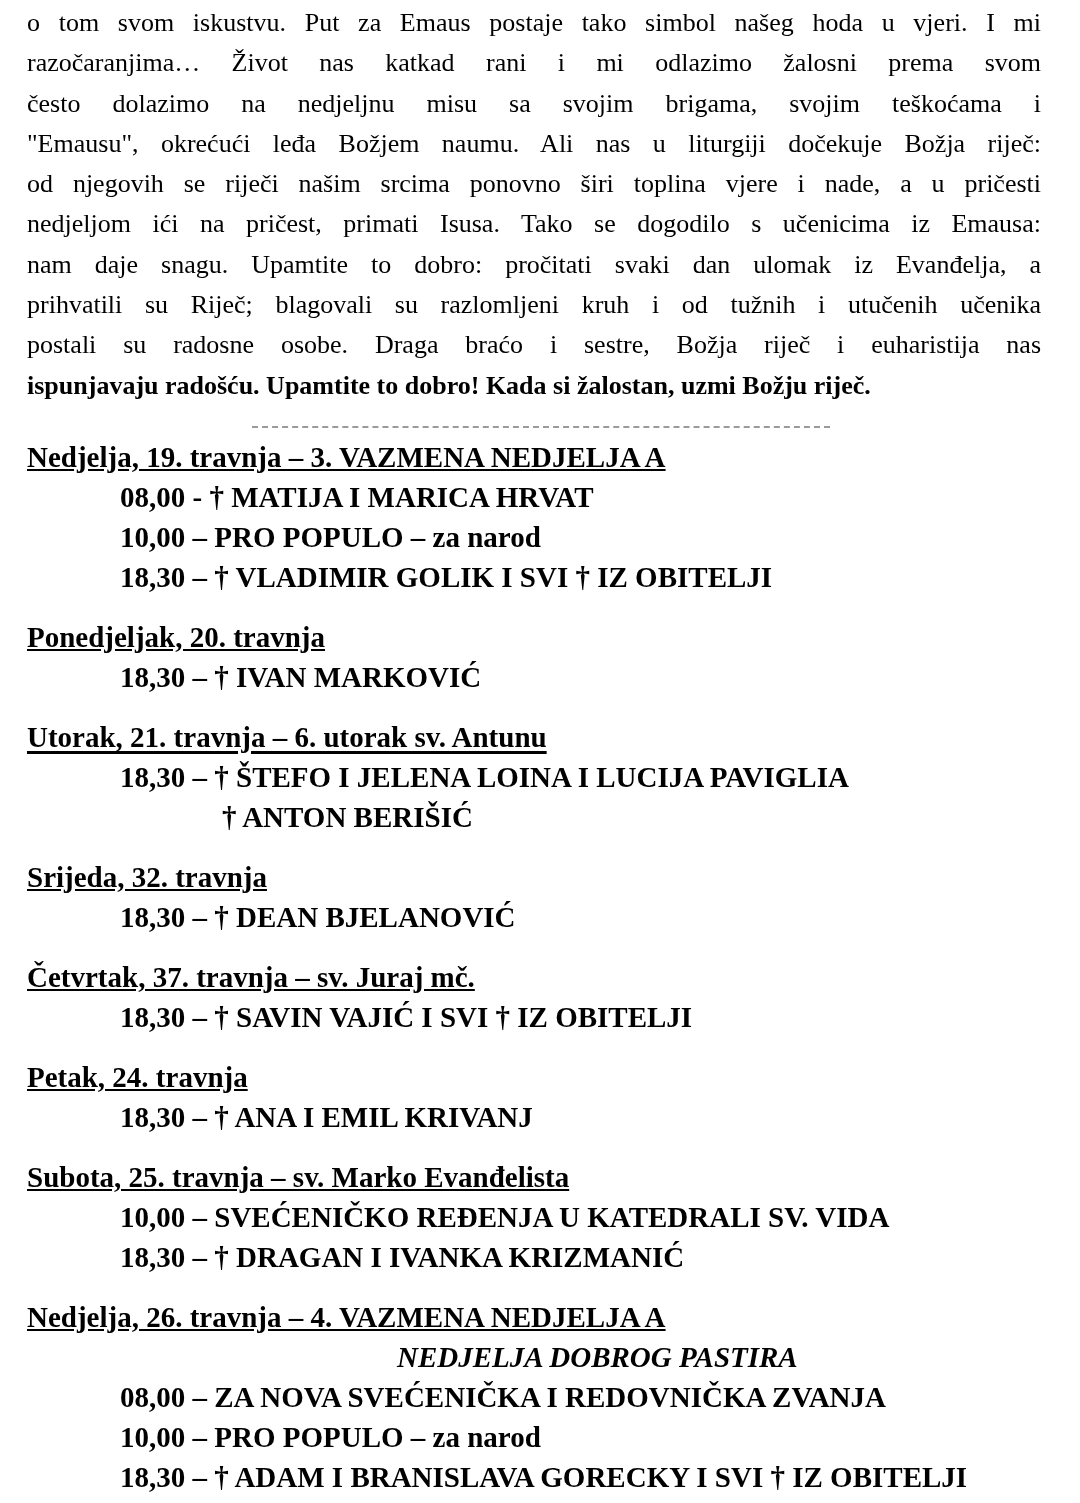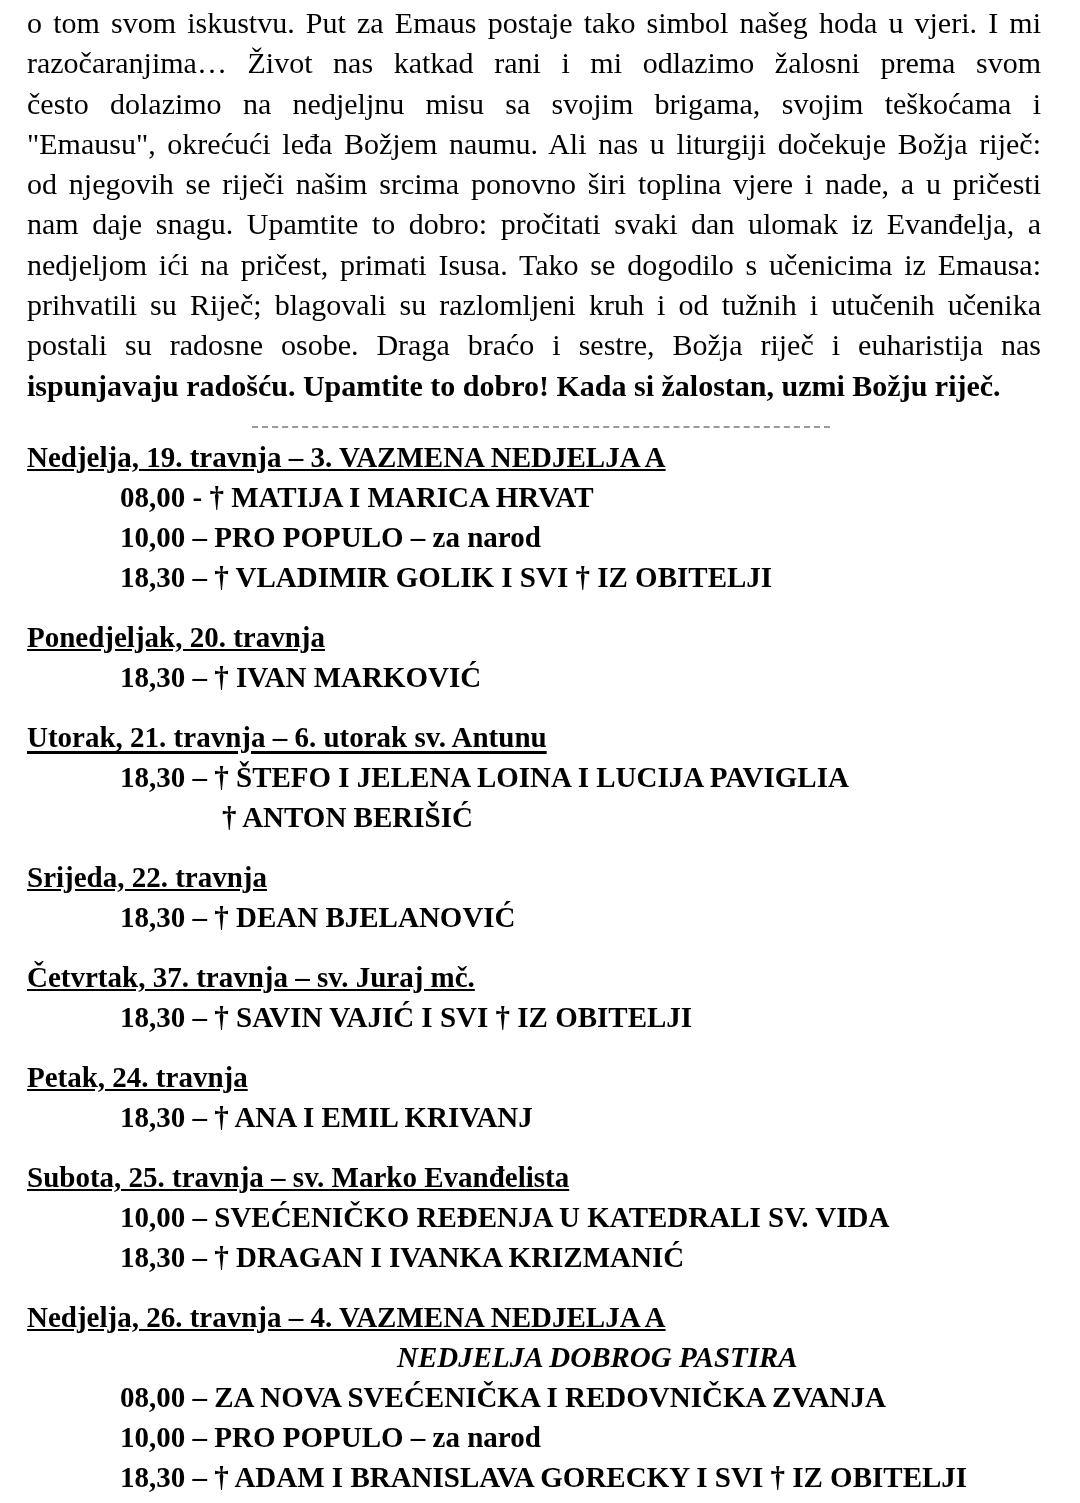--- a/index.html
+++ b/index.html
@@ -3,21 +3,21 @@
 <meta charset="utf-8">
 <style>
   html, body { margin: 0; padding: 0; background: #ffffff; }
   body {
     width: 1080px; height: 1503px; overflow: hidden; position: relative;
     color: #000000;
     font-family: "Liberation Serif", "DejaVu Serif", serif;
   }
   .intro {
     position: absolute; left: 27px; top: 3px; width: 1014px;
-    font-size: 30px; line-height: 40.3px;
+    font-size: 26px; line-height: 40.3px;
   }
   .intro .line {
     display: block; white-space: nowrap; text-align: justify;
     text-align-last: justify; height: 40.3px;
   }
   .intro .line.last { text-align-last: left; font-weight: bold; }
   .separator {
     position: absolute; left: 252px; top: 426px; width: 578px; height: 0;
     border-top: 2px dashed #9a9a9a;
   }
@@ -34,22 +34,22 @@
 </style>
 </head>
 <body>
 
 <div class="intro">
   <span class="line">o tom svom iskustvu. Put za Emaus postaje tako simbol našeg hoda u vjeri. I mi</span>
   <span class="line">razočaranjima… Život nas katkad rani i mi odlazimo žalosni prema svom</span>
   <span class="line">često dolazimo na nedjeljnu misu sa svojim brigama, svojim teškoćama i</span>
   <span class="line">"Emausu", okrećući leđa Božjem naumu. Ali nas u liturgiji dočekuje Božja riječ:</span>
   <span class="line">od njegovih se riječi našim srcima ponovno širi toplina vjere i nade, a u pričesti</span>
+  <span class="line">nedjeljom ići na pričest, primati Isusa. Tako se dogodilo s učenicima iz Emausa:</span>
   <span class="line">nam daje snagu. Upamtite to dobro: pročitati svaki dan ulomak iz Evanđelja, a</span>
-  <span class="line">nedjeljom ići na pričest, primati Isusa. Tako se dogodilo s učenicima iz Emausa:</span>
   <span class="line">prihvatili su Riječ; blagovali su razlomljeni kruh i od tužnih i utučenih učenika</span>
   <span class="line">postali su radosne osobe. Draga braćo i sestre, Božja riječ i euharistija nas</span>
   <span class="line last">ispunjavaju radošću. Upamtite to dobro! Kada si žalostan, uzmi Božju riječ.</span>
 </div>
 
 <div class="separator"></div>
 
 <div class="schedule">
   <div class="day">
     <span class="day-heading">Nedjelja, 19. travnja – 3. VAZMENA NEDJELJA A</span>
@@ -60,21 +60,21 @@
   <div class="day">
     <span class="day-heading">Ponedjeljak, 20. travnja</span>
     <span class="mass">18,30 – † IVAN MARKOVIĆ</span>
   </div>
   <div class="day">
     <span class="day-heading underlined">Utorak, 21. travnja – 6. utorak sv. Antunu</span>
     <span class="mass">18,30 – † ŠTEFO I JELENA LOINA I LUCIJA PAVIGLIA</span>
     <span class="mass cont">† ANTON BERIŠIĆ</span>
   </div>
   <div class="day">
-    <span class="day-heading">Srijeda, 22. travnja</span>
+    <span class="day-heading">Srijeda, 32. travnja</span>
     <span class="mass">18,30 – † DEAN BJELANOVIĆ</span>
   </div>
   <div class="day">
     <span class="day-heading">Četvrtak, 37. travnja – sv. Juraj mč.</span>
     <span class="mass">18,30 – † SAVIN VAJIĆ I SVI † IZ OBITELJI</span>
   </div>
   <div class="day">
     <span class="day-heading">Petak, 24. travnja</span>
     <span class="mass">18,30 – † ANA I EMIL KRIVANJ</span>
   </div>

